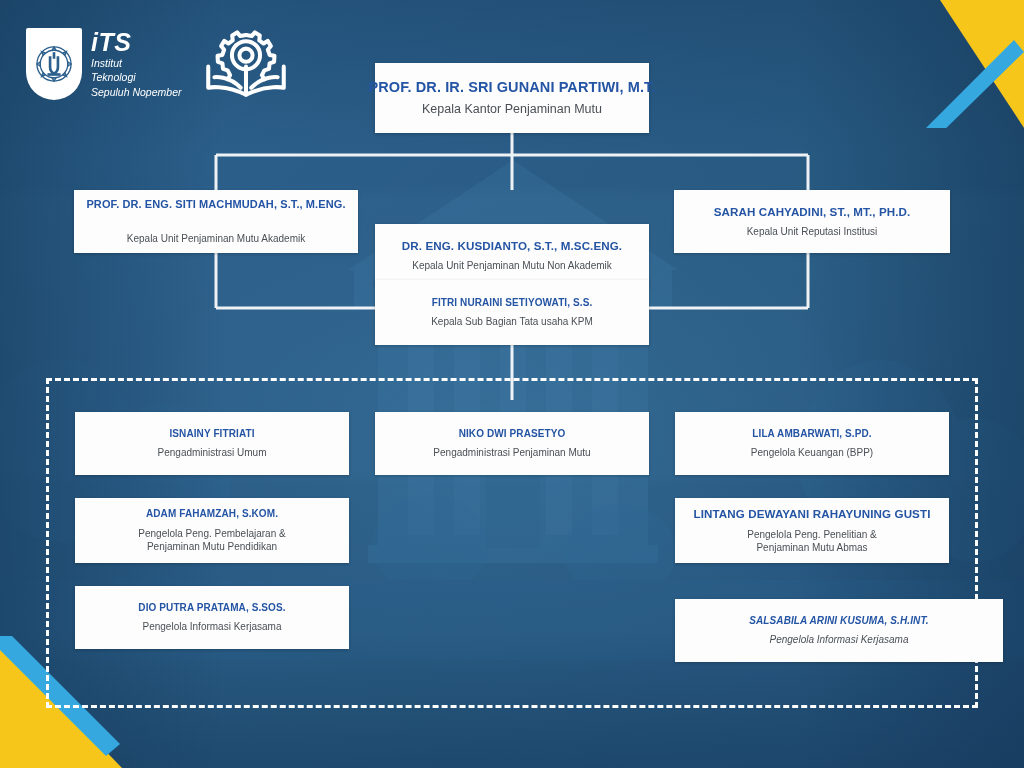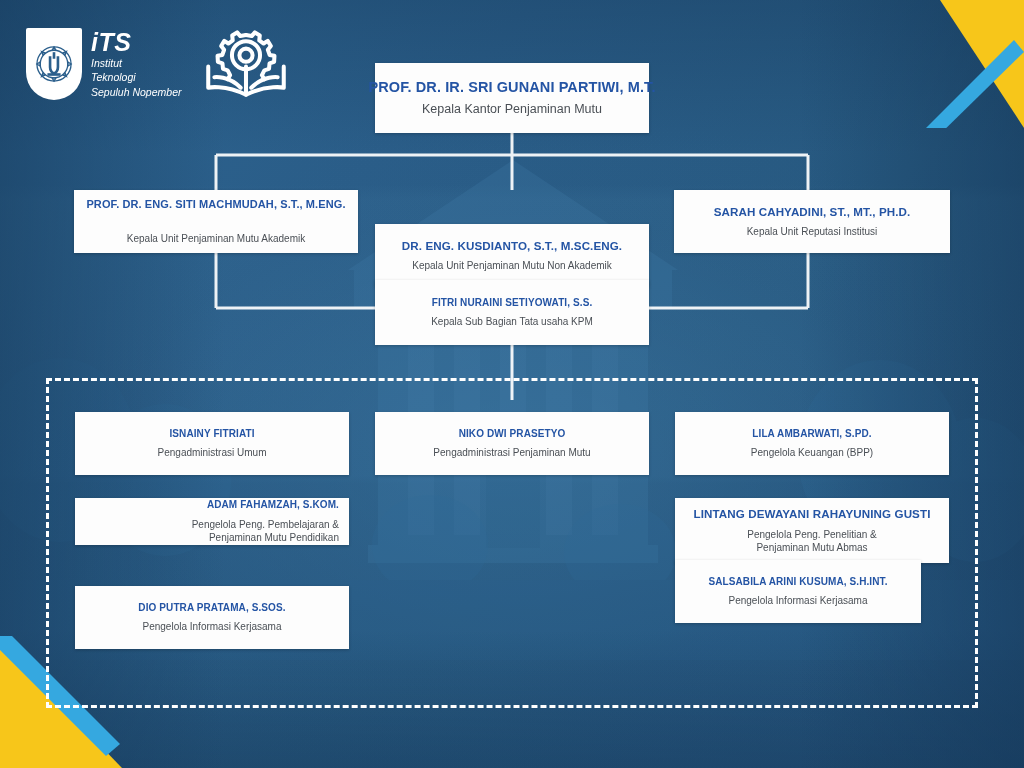--- a/index.html
+++ b/index.html
@@ -234,36 +234,36 @@
     <div class="node" style="left:375px;top:412px;width:274px;height:63px;">
       <div class="n-name">NIKO DWI PRASETYO</div>
       <div class="n-role">Pengadministrasi Penjaminan Mutu</div>
     </div>
 
     <div class="node" style="left:675px;top:412px;width:274px;height:63px;">
       <div class="n-name">LILA AMBARWATI, S.PD.</div>
       <div class="n-role">Pengelola Keuangan (BPP)</div>
     </div>
 
-    <div class="node two-line" style="left:75px;top:498px;width:274px;height:47px;align-items:flex-end;">
+    <div class="node two-line" style="left:75px;top:498px;width:274px;height:65px;">
       <div class="n-name">ADAM FAHAMZAH, S.KOM.</div>
       <div class="n-role">Pengelola Peng. Pembelajaran &amp;</div>
       <div class="n-role">Penjaminan Mutu Pendidikan</div>
     </div>
 
     <div class="node two-line small-name" style="left:675px;top:498px;width:274px;height:65px;">
       <div class="n-name">LINTANG DEWAYANI RAHAYUNING GUSTI</div>
       <div class="n-role">Pengelola Peng. Penelitian &amp;</div>
       <div class="n-role">Penjaminan Mutu Abmas</div>
     </div>
 
     <div class="node" style="left:75px;top:586px;width:274px;height:63px;">
       <div class="n-name">DIO PUTRA PRATAMA, S.SOS.</div>
       <div class="n-role">Pengelola Informasi Kerjasama</div>
     </div>
 
-    <div class="node" style="left:675px;top:560px;width:246px;height:63px;">
+    <div class="node" style="left:675px;top:599px;width:328px;height:63px;font-style:italic;">
       <div class="n-name">SALSABILA ARINI KUSUMA, S.H.INT.</div>
       <div class="n-role">Pengelola Informasi Kerjasama</div>
     </div>
 
   </div>
 </div>
 
 </body></html>

